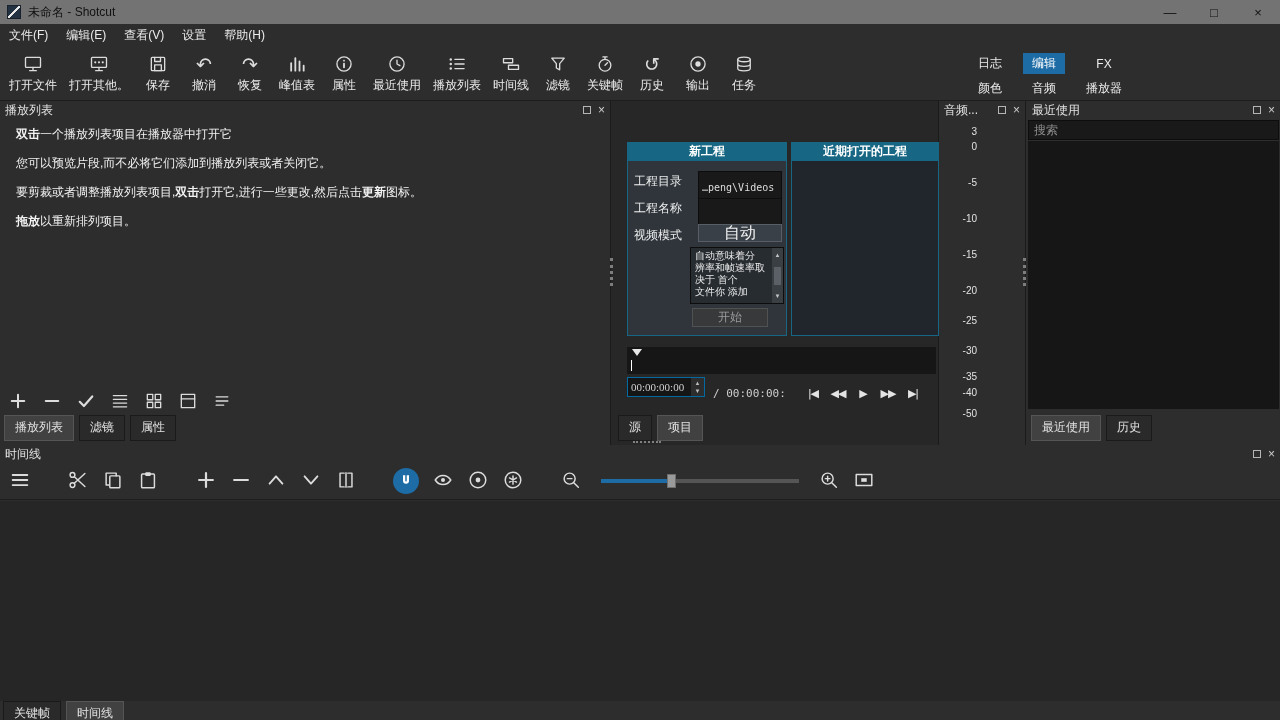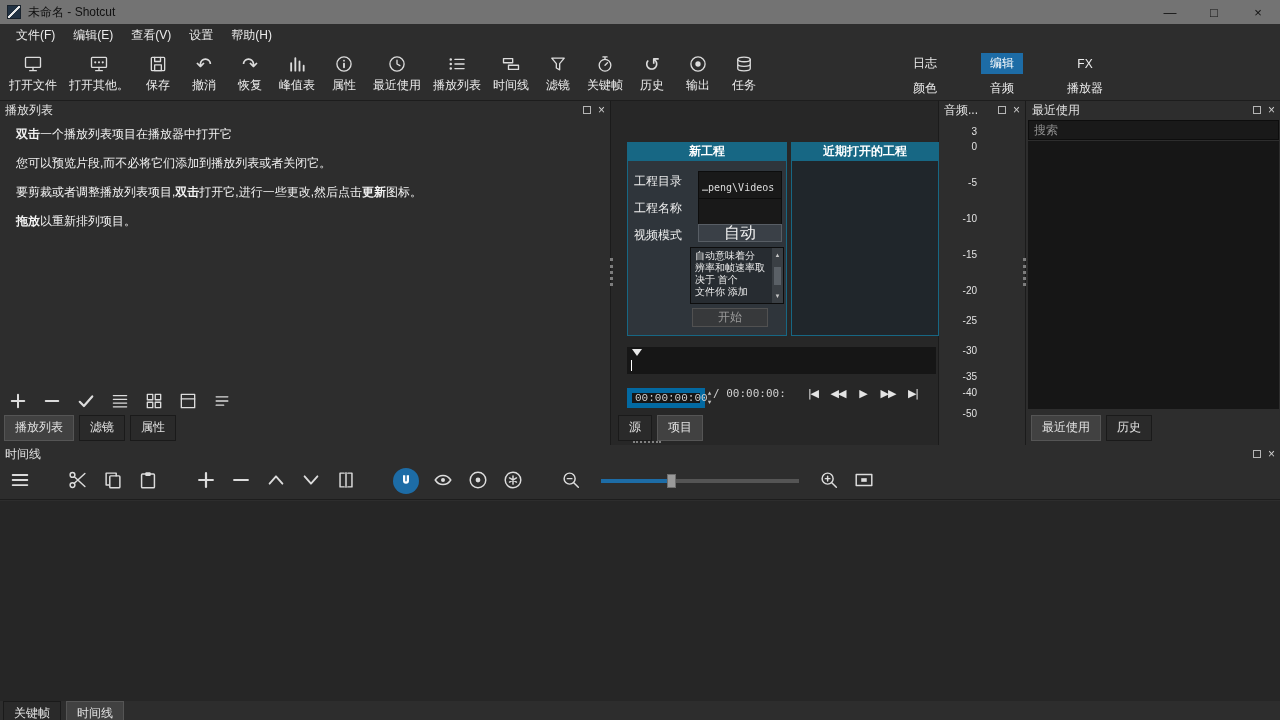--- a/index.html
+++ b/index.html
@@ -8,32 +8,32 @@
   .screen{position:relative;width:1280px;height:720px;background:#2d2d2d;overflow:hidden}
 
   
   .titlebar{position:absolute;top:0;left:0;width:100%;height:24px;background:#737373;color:#111;display:flex;align-items:center}
   .appicon{width:14px;height:14px;margin:0 7px;background:linear-gradient(135deg,#223243 45%,#e8e8e8 45%,#e8e8e8 55%,#223243 55%);border:1px solid #19222c}
   .wtitle{font-size:12px;color:#111}
   .wincontrols{margin-left:auto;display:flex;height:100%}
   .wbtn{width:44px;height:100%;display:flex;align-items:center;justify-content:center;font-size:13px;color:#111;cursor:default}
 
   
-  .menubar{position:absolute;top:24px;left:0;width:100%;height:23px;background:#2d2d2d;display:flex;align-items:center;padding-left:7px}
+  .menubar{position:absolute;top:24px;left:0;width:100%;height:23px;background:#2d2d2d;display:flex;align-items:center;padding-left:0}
   .menuitem{padding:0 9px;height:100%;display:flex;align-items:center;color:#ececec}
 
   
   .toolbar{position:absolute;top:47px;left:0;width:100%;height:54px;background:#2d2d2d;border-bottom:1px solid #1d1d1d;display:flex;align-items:flex-start;padding:3px 0 0 3px}
   .tbtn{display:flex;flex-direction:column;align-items:center;gap:2px;padding:2px 6px;min-width:46px}
   .ticon{height:23px;display:flex;align-items:center;justify-content:center}
   .tlabel{font-size:12px;color:#ececec;white-space:nowrap}
   svg.i{width:20px;height:20px;stroke:#dcdcdc;fill:none;stroke-width:1.6;stroke-linecap:round;stroke-linejoin:round}
   svg.i2{width:22px;height:22px;stroke:#dcdcdc;fill:none;stroke-width:1.6;stroke-linecap:round;stroke-linejoin:round}
   .gicon{font-size:19px;color:#dcdcdc;line-height:20px;font-family:"DejaVu Sans",sans-serif}
-  .switcher{position:absolute;right:168px;top:4px;display:grid;grid-template-columns:auto auto auto;grid-auto-rows:25px;column-gap:35px;align-items:center;justify-items:center}
+  .switcher{position:absolute;right:149px;top:4px;display:grid;grid-template-columns:auto auto auto;grid-auto-rows:25px;column-gap:12px;align-items:center;justify-items:center}
   .sw{padding:2px 9px;color:#ececec}
   .sw.active{background:var(--accent_blue,#1d6ca6);color:#fff}
 
   
   .panel{position:absolute;top:101px;height:344px;background:#2d2d2d}
   .phead{height:18px;display:flex;align-items:center;padding:0 5px;font-size:12px;color:#e2e2e2;background:#2d2d2d}
   .grow{flex:1}
   .floaticon{width:8px;height:8px;border:1px solid #b5b5b5;margin-right:7px}
   .closeicon{font-size:12px;color:#cfcfcf;line-height:1}
   .tab{background:#2a2a2a;border:1px solid #1a1a1a;padding:3px 10px 4px;font-size:12px;color:#e2e2e2;white-space:nowrap}
@@ -56,21 +56,21 @@
   .flabel{position:absolute;left:6px;font-size:12px;color:#ececec}
   .ffield{position:absolute;left:70px;width:84px;height:17px;background:#191919;border:1px solid #0d0d0d;font-size:10px;color:#ddd;display:flex;align-items:center;padding:15px 3px;font-family:"DejaVu Sans Mono",monospace;white-space:nowrap;overflow:hidden}
   .fbtn{position:absolute;left:70px;width:84px;height:18px;background:#3a4047;border:1px solid #585e65;color:#f2f2f2;display:flex;align-items:center;justify-content:center;font-size:16px}
   .flist{position:absolute;left:62px;top:86px;width:94px;height:57px;background:#272c31;border:1px solid #0d0d0d;font-size:10px;line-height:12px;color:#ececec;padding:2px 14px 2px 4px;overflow:hidden}
   .fscroll{position:absolute;right:0;top:0;bottom:0;width:11px;background:#3a3f44;display:flex;flex-direction:column;align-items:center;justify-content:space-between;font-size:6px;color:#c5c5c5;padding:1px 0}
   .fthumb{width:7px;height:18px;background:#5a6066}
   .startbtn{position:absolute;left:64px;top:147px;width:76px;height:19px;background:#37393b;border:1px solid #515151;color:#9b9b9b;display:flex;align-items:center;justify-content:center;font-size:12px}
   .scrubber{position:absolute;left:16px;top:246px;width:309px;height:27px;background:#161616}
   .playhead{position:absolute;left:5px;top:2px;width:0;height:0;border-left:5px solid transparent;border-right:5px solid transparent;border-top:7px solid #e8e8e8}
   .caret{position:absolute;left:4px;bottom:3px;width:1px;height:11px;background:#fff}
-  .timefield{position:absolute;left:16px;top:287px;width:78px;height:20px;background:#161616;border:5px solid #0369a1;color:#cfcfcf;font-size:11px;display:flex;align-items:center;padding-left:3px;font-family:Liberation Mono, monospace}
+  .timefield{position:absolute;left:16px;top:276px;width:78px;height:20px;background:#161616;border:1px solid #0369a1;color:#cfcfcf;font-size:11px;display:flex;align-items:center;padding-left:3px;font-family:Liberation Serif, serif}
   .spin{margin-left:auto;width:13px;height:100%;display:flex;flex-direction:column;align-items:center;justify-content:center;gap:2px;background:#2d2d2d;font-size:6px;color:#bdbdbd}
   .totaltime{position:absolute;left:102px;top:286px;font-size:11px;color:#cfcfcf;font-family:"DejaVu Sans Mono",monospace}
   .transport{position:absolute;left:193px;top:282px;display:flex;gap:7px;align-items:center}
   .tpbtn{min-width:18px;height:20px;display:flex;align-items:center;justify-content:center;font-size:11px;color:#e4e4e4;letter-spacing:-1px;font-family:"DejaVu Sans",sans-serif}
   .ptabs{position:absolute;left:7px;top:314px;display:flex;gap:5px}
   .hgrip{position:absolute;left:22px;top:340px;width:28px;border-bottom:2px dotted #808080}
 
   
   .peakp{left:939px;width:87px;border-right:1px solid #1b1b1b}
   .peakbody{position:absolute;left:0;top:18px;right:0;bottom:0}

